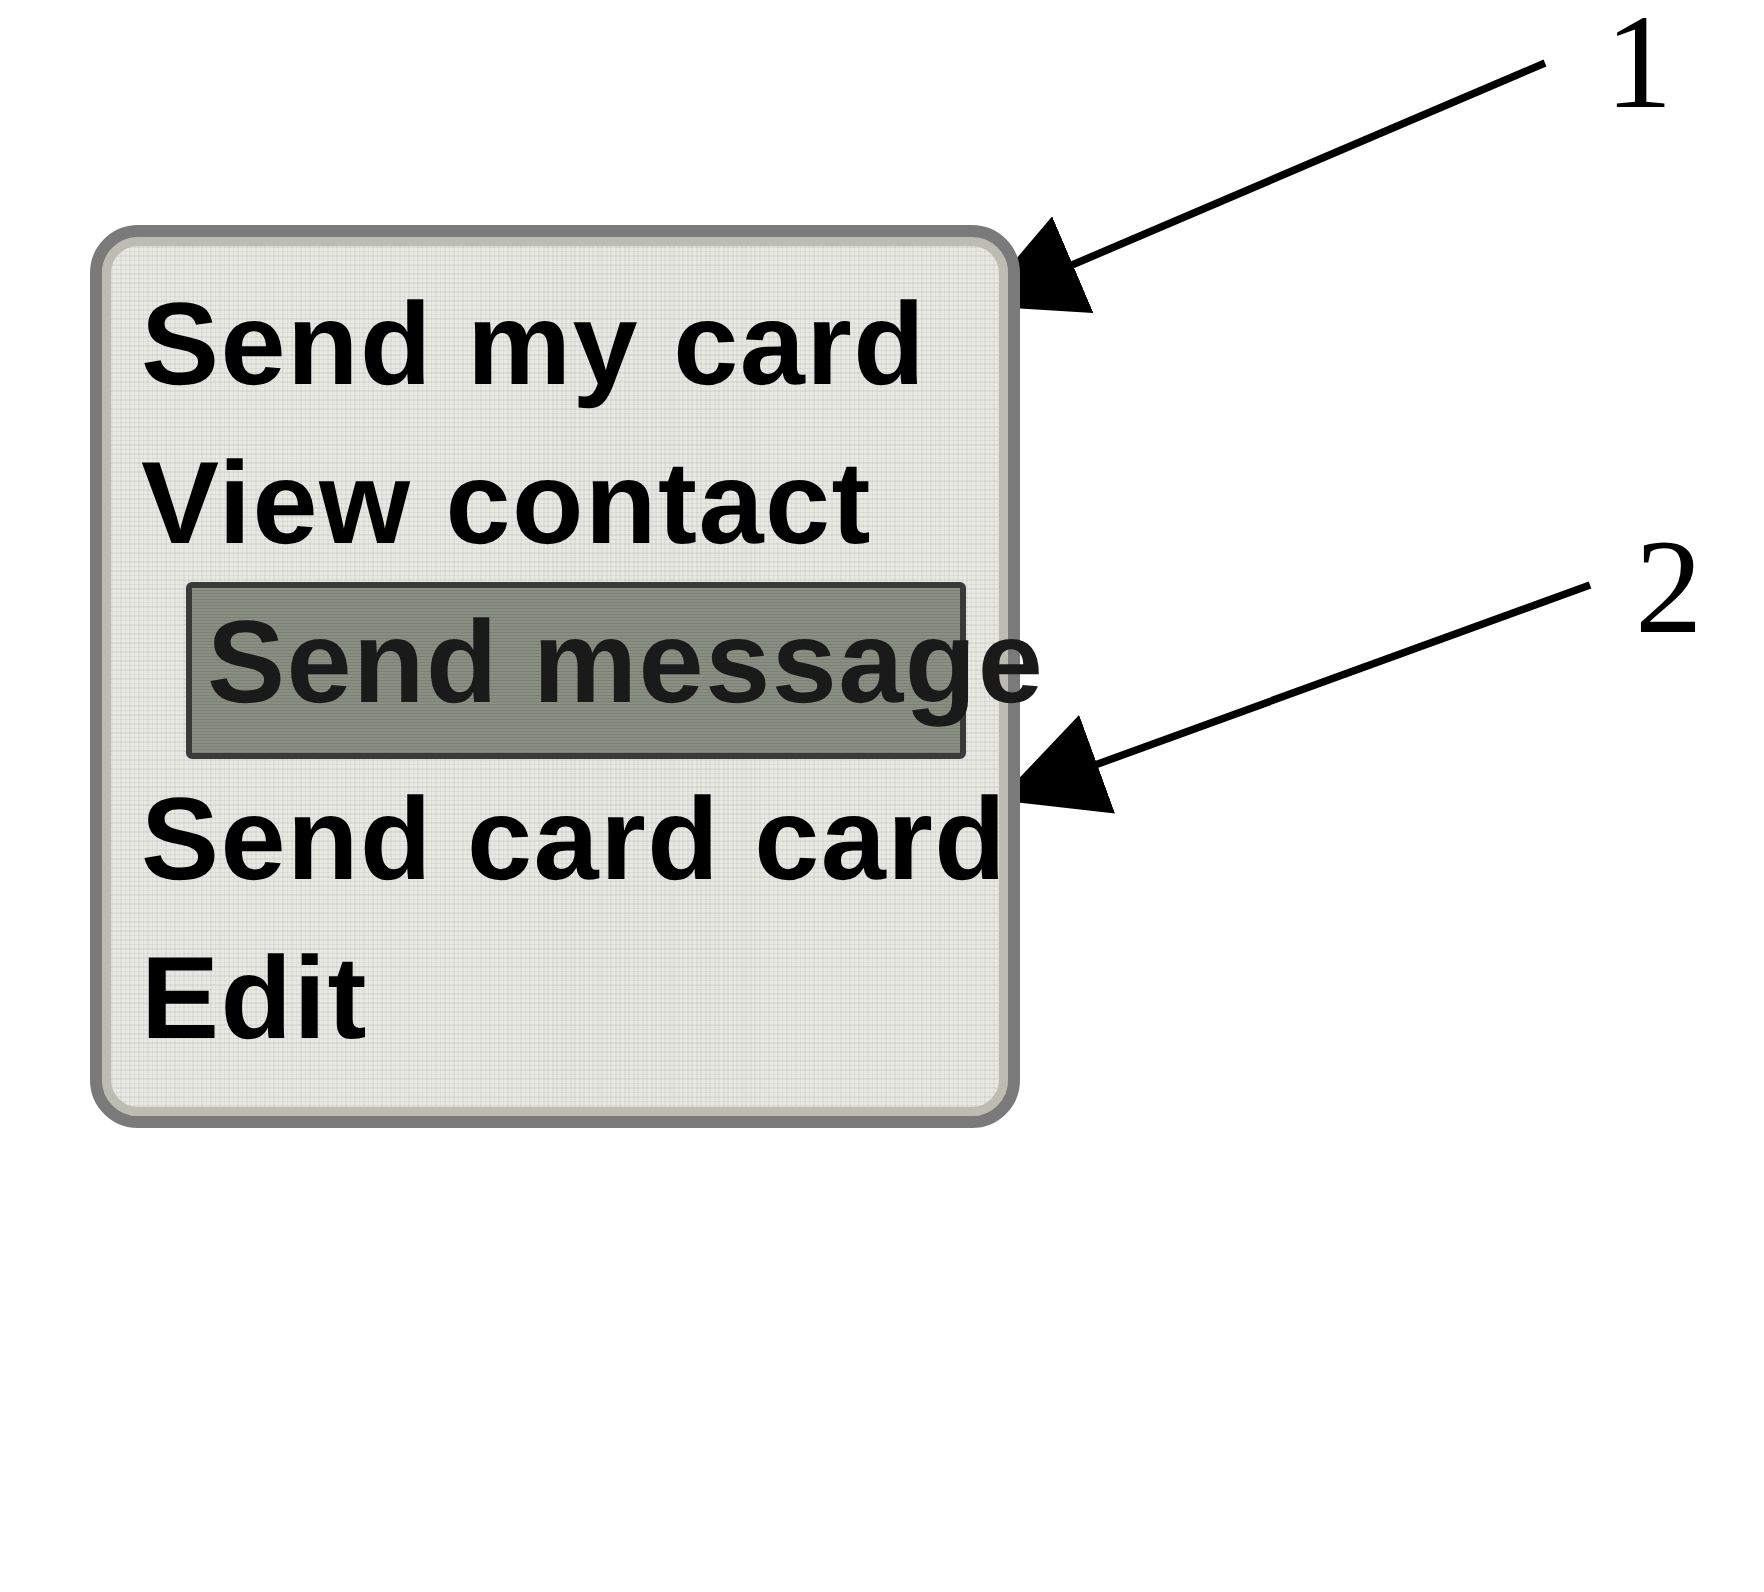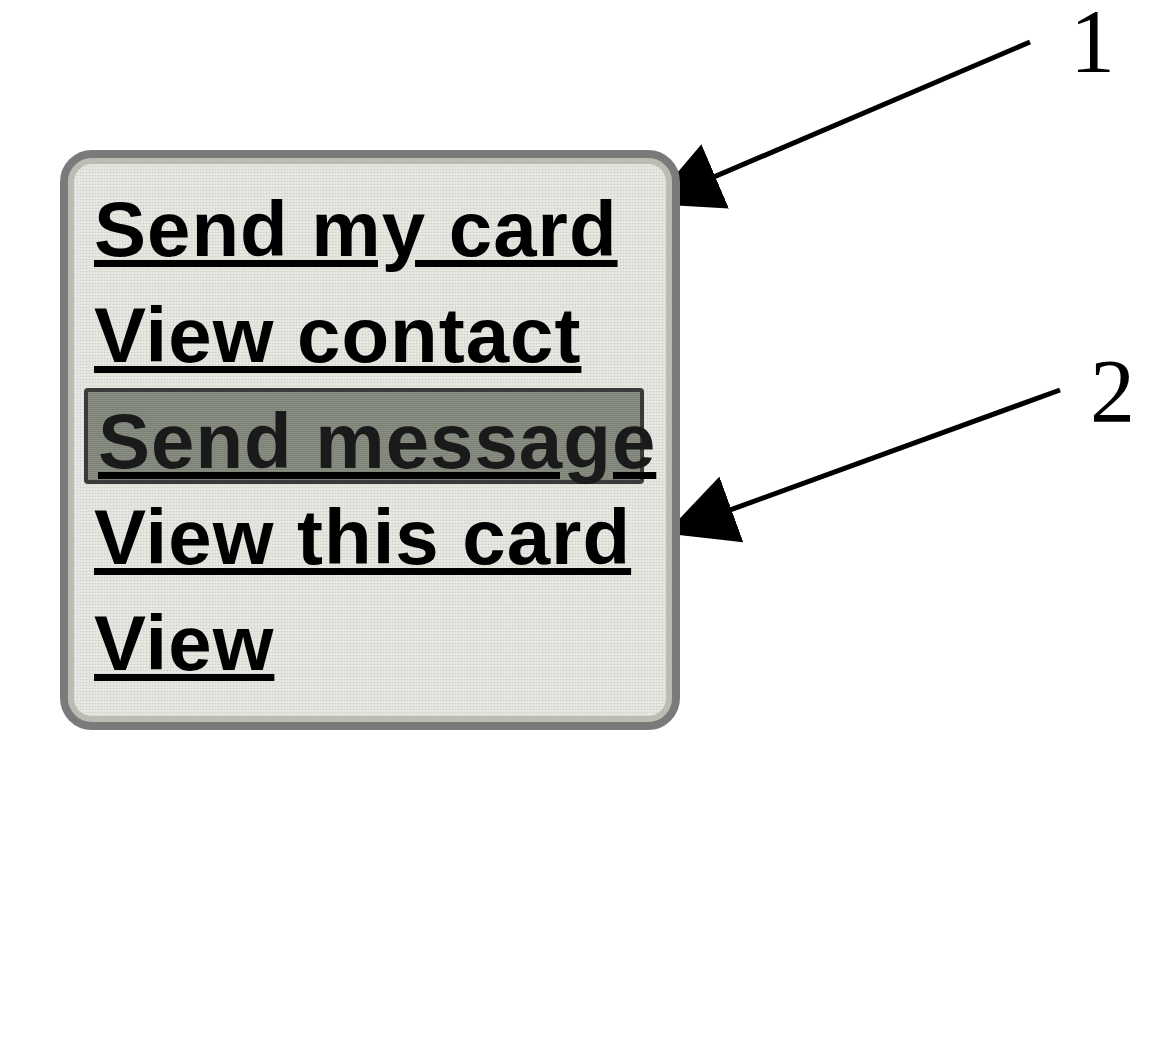--- a/index.html
+++ b/index.html
@@ -22,43 +22,43 @@
     width: 620px;
     box-sizing: border-box;
     border: 8px solid #7a7a7a;
     border-radius: 32px;
     padding: 18px 28px 26px 16px;
     background: #e9e9e4;
     background-image:
       repeating-linear-gradient(0deg, rgba(0,0,0,0.05), rgba(0,0,0,0.05) 1px, transparent 1px, transparent 3px),
       repeating-linear-gradient(90deg, rgba(0,0,0,0.04), rgba(0,0,0,0.04) 1px, transparent 1px, transparent 3px);
     box-shadow: inset 0 0 0 6px #bcbcb2;
-    text-decoration: underline;
   }
   .menu-item {
     display: block;
     height: 106px;
     line-height: 106px;
     font-size: 78px;
     font-weight: 700;
     letter-spacing: 1px;
     color: #000000;
     padding: 0 10px;
     white-space: nowrap;
   }
   .menu-item.selected {
     background: #8a8f83;
     background-image:
       repeating-linear-gradient(0deg, rgba(0,0,0,0.10), rgba(0,0,0,0.10) 1px, transparent 1px, transparent 2px);
     color: #1a1a1a;
     border: 4px solid #3a3a3a;
     border-radius: 4px;
     box-sizing: border-box;
-    height: 96px;
+    height: 118px;
     line-height: 98px;
+    margin-left: 40px;
   }
   .callout-label {
     position: absolute;
     font-size: 90px;
     font-family: "Times New Roman", Times, serif;
     font-weight: 400;
     color: #000000;
   }
   .arrow-svg {
     position: absolute;
@@ -87,17 +87,17 @@
       </marker>
     </defs>
     <line x1="1060" y1="390" x2="675" y2="530" stroke="#000" stroke-width="5" marker-end="url(#ah2)"></line>
   </svg>
   <div class="callout-label" style="left:1090px; top:340px;">2</div>
 
   <div class="menu-panel">
     <div class="menu-item">Send my card</div>
     <div class="menu-item">View contact</div>
     <div class="menu-item selected">Send message</div>
-    <div class="menu-item">View this card</div>
-    <div class="menu-item">View</div>
+    <div class="menu-item">Send card card</div>
+    <div class="menu-item">Edit</div>
   </div>
 
 </div>
 
 </body></html>

